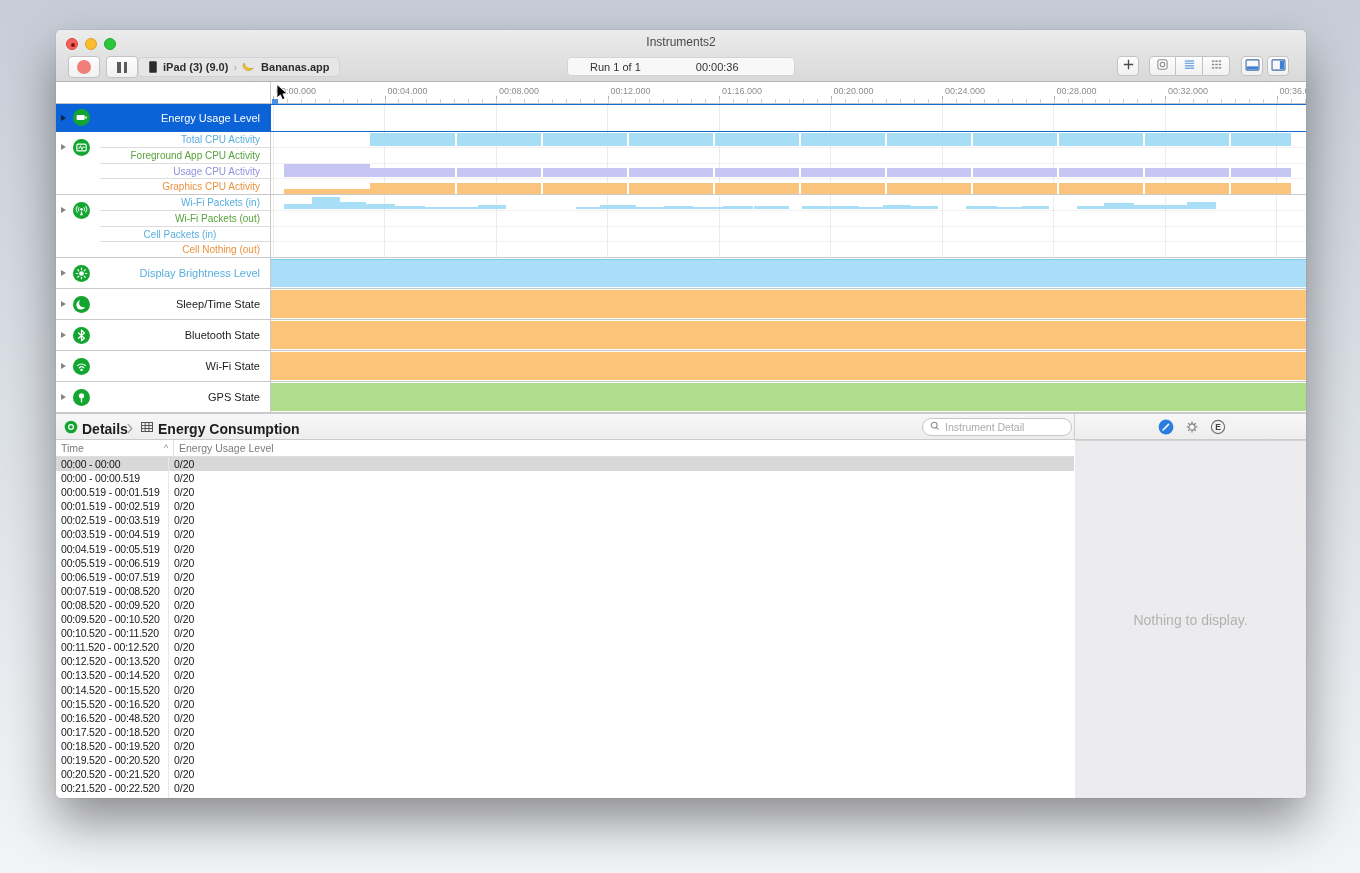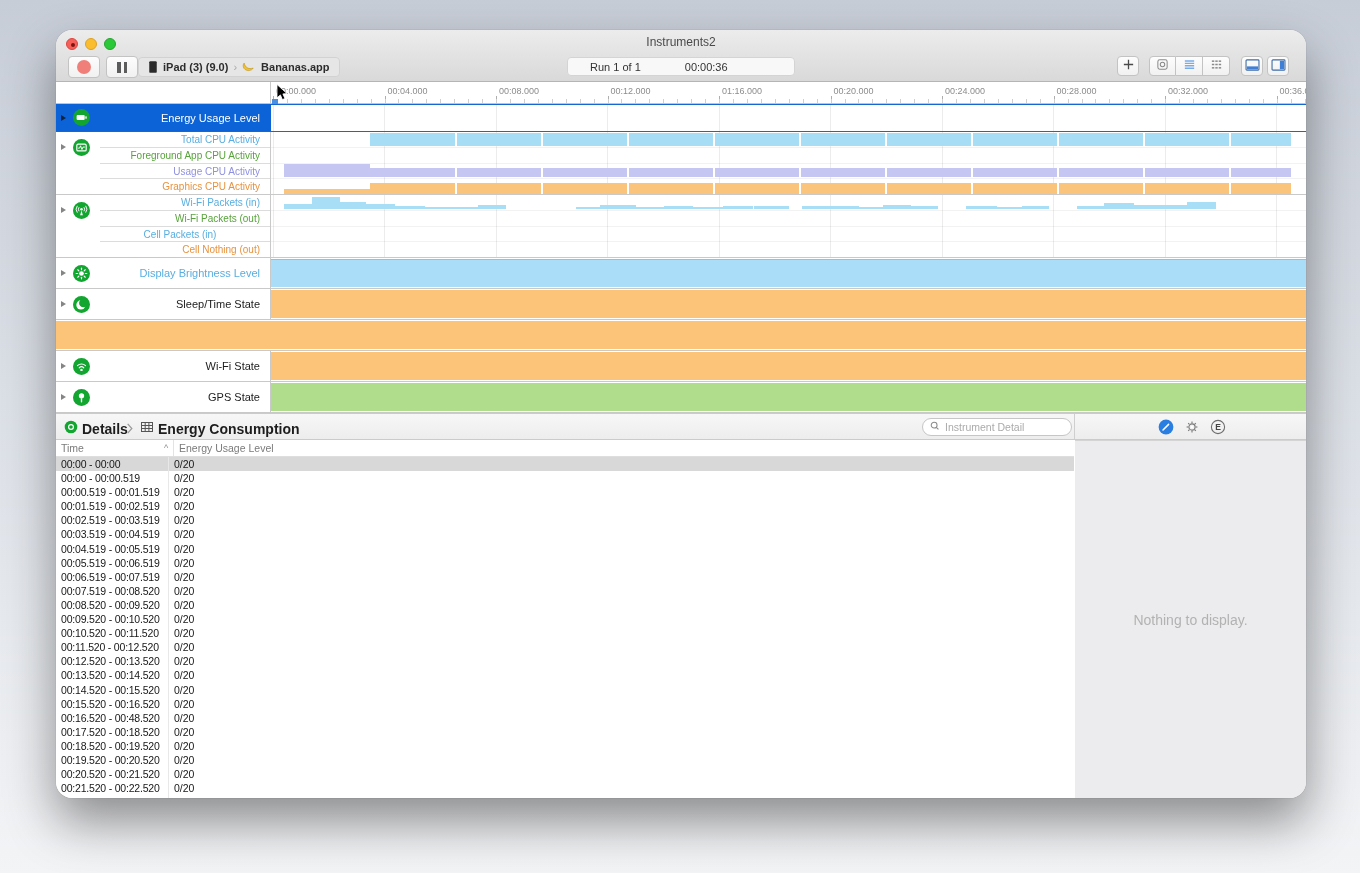--- a/index.html
+++ b/index.html
@@ -1,20 +1,20 @@
 <!DOCTYPE html>
 <html><head>
 <meta charset="utf-8">
 <style>
   * { margin:0; padding:0; box-sizing:border-box; }
   html,body { width:1360px; height:873px; font-family:"Liberation Sans",sans-serif; }
   .desktop { position:relative; width:1360px; height:873px; overflow:hidden;
     background:linear-gradient(180deg,#c7cdd7 0%,#dfe3e9 55%,#f3f4f6 100%); }
   .window { position:absolute; left:56px; top:30px; width:1250px; height:768px;
-    background:#fff; border-radius:16px; overflow:hidden;
+    background:#fff; border-radius:5px; overflow:hidden;
     box-shadow:0 24px 50px rgba(0,0,0,.42), 0 0 1px rgba(0,0,0,.4); }
   
   .header { position:absolute; left:0; top:0; width:1250px; height:52px;
     background:linear-gradient(180deg,#ececec,#d9d9d9); border-bottom:1px solid #b5b5b5; }
   .win-title { position:absolute; left:0; right:0; top:5px; text-align:center;
     font-size:12px; color:#4a4a4a; }
   .tl { position:absolute; top:8px; width:12px; height:12px; border-radius:50%; }
   .tl.red{ left:10px; background:#f6605a; border:0.5px solid #e0443e; }
   .tl.red .dot{ position:absolute; left:3.5px; top:3.5px; width:4px; height:4px; border-radius:50%; background:#7c150f;}
   .tl.yellow{ left:29px; background:#f9bd2e; border:0.5px solid #dfa023;}
@@ -25,21 +25,21 @@
   .pause-bars { display:flex; gap:3px; }
   .pause-bars i { display:block; width:3.5px; height:11px; background:#5c5c5c; }
   .device-pill { position:absolute; left:82px; top:27px; height:20px; background:#e6e6e6;
     border:1px solid #d2d2d2; border-radius:4px; display:flex; align-items:center; padding:0 9px; gap:5px;
     font-size:11px; color:#2d2d2d; font-weight:bold; }
   .device-pill svg { display:block; }
   .crumb-sep { color:#a9a9a9; font-weight:normal; }
   .run-pill { position:absolute; left:511px; top:27px; width:228px; height:19px; background:#f8f8f8;
     border:1px solid #d4d4d4; border-radius:4px; display:flex; align-items:center; font-size:11px; color:#333; }
   .run-pill .runlab { margin-left:22px; }
-  .run-pill .runtime { margin-left:44px; }
+  .run-pill .runtime { margin-left:55px; }
   .seg { position:absolute; top:26px; height:20px; display:flex; }
   .seg .sbtn { width:27px; height:20px; background:linear-gradient(180deg,#fdfdfd,#f1f1f1);
     border:1px solid #c3c3c3; border-left:none; display:flex; align-items:center; justify-content:center; }
   .seg .sbtn:first-child { border-left:1px solid #c3c3c3; border-radius:4px 0 0 4px; }
   .seg .sbtn:last-child { border-radius:0 4px 4px 0; }
   
   .ruler-corner { position:absolute; left:0; top:52px; width:215px; height:22px; background:#fff;
     border-right:1px solid #c9c9c9; border-bottom:1px solid #c4c4c4; }
   .ruler { position:absolute; left:215px; top:52px; width:1035px; height:22px; background:#fff;
     border-bottom:1px solid #c4c4c4; overflow:hidden; }
@@ -402,20 +402,30 @@
                 <circle cx="9.7" cy="6.5" r="4" fill="#12a52f"></circle>
               </svg>
             </span>
             <span class="single-label" style="color: rgb(28, 28, 28);">Sleep/Time State</span>
           </div>
           <div class="ttimeline">
             <div class="fill" style="background: rgb(251, 196, 120);"></div>
           </div>
         </div>
         <div class="trow state" style="height: 31px;">
+          <div class="tlabel">
+            <span class="disc"></span>
+            <span class="ticon">
+              <svg viewBox="0 0 16 16">
+                <circle cx="8" cy="8" r="8" fill="#12a52f"></circle>
+                <path d="M8 3 L8 13 L10.8 10.6 L5.2 5.6 M5.2 10.6 L10.8 5.6 L8 3" fill="none" stroke="#fff" stroke-width="1.15" stroke-linejoin="round" stroke-linecap="round"></path>
+              </svg>
+            </span>
+            <span class="single-label" style="color: rgb(28, 28, 28);">Bluetooth State</span>
+          </div>
           <div class="ttimeline">
             <div class="fill" style="background: rgb(251, 196, 120);"></div>
           </div>
         </div>
         <div class="trow state" style="height: 31px;">
           <div class="tlabel">
             <span class="disc"></span>
             <span class="ticon">
               <svg viewBox="0 0 16 16">
                 <circle cx="8" cy="8" r="8" fill="#12a52f"></circle>

